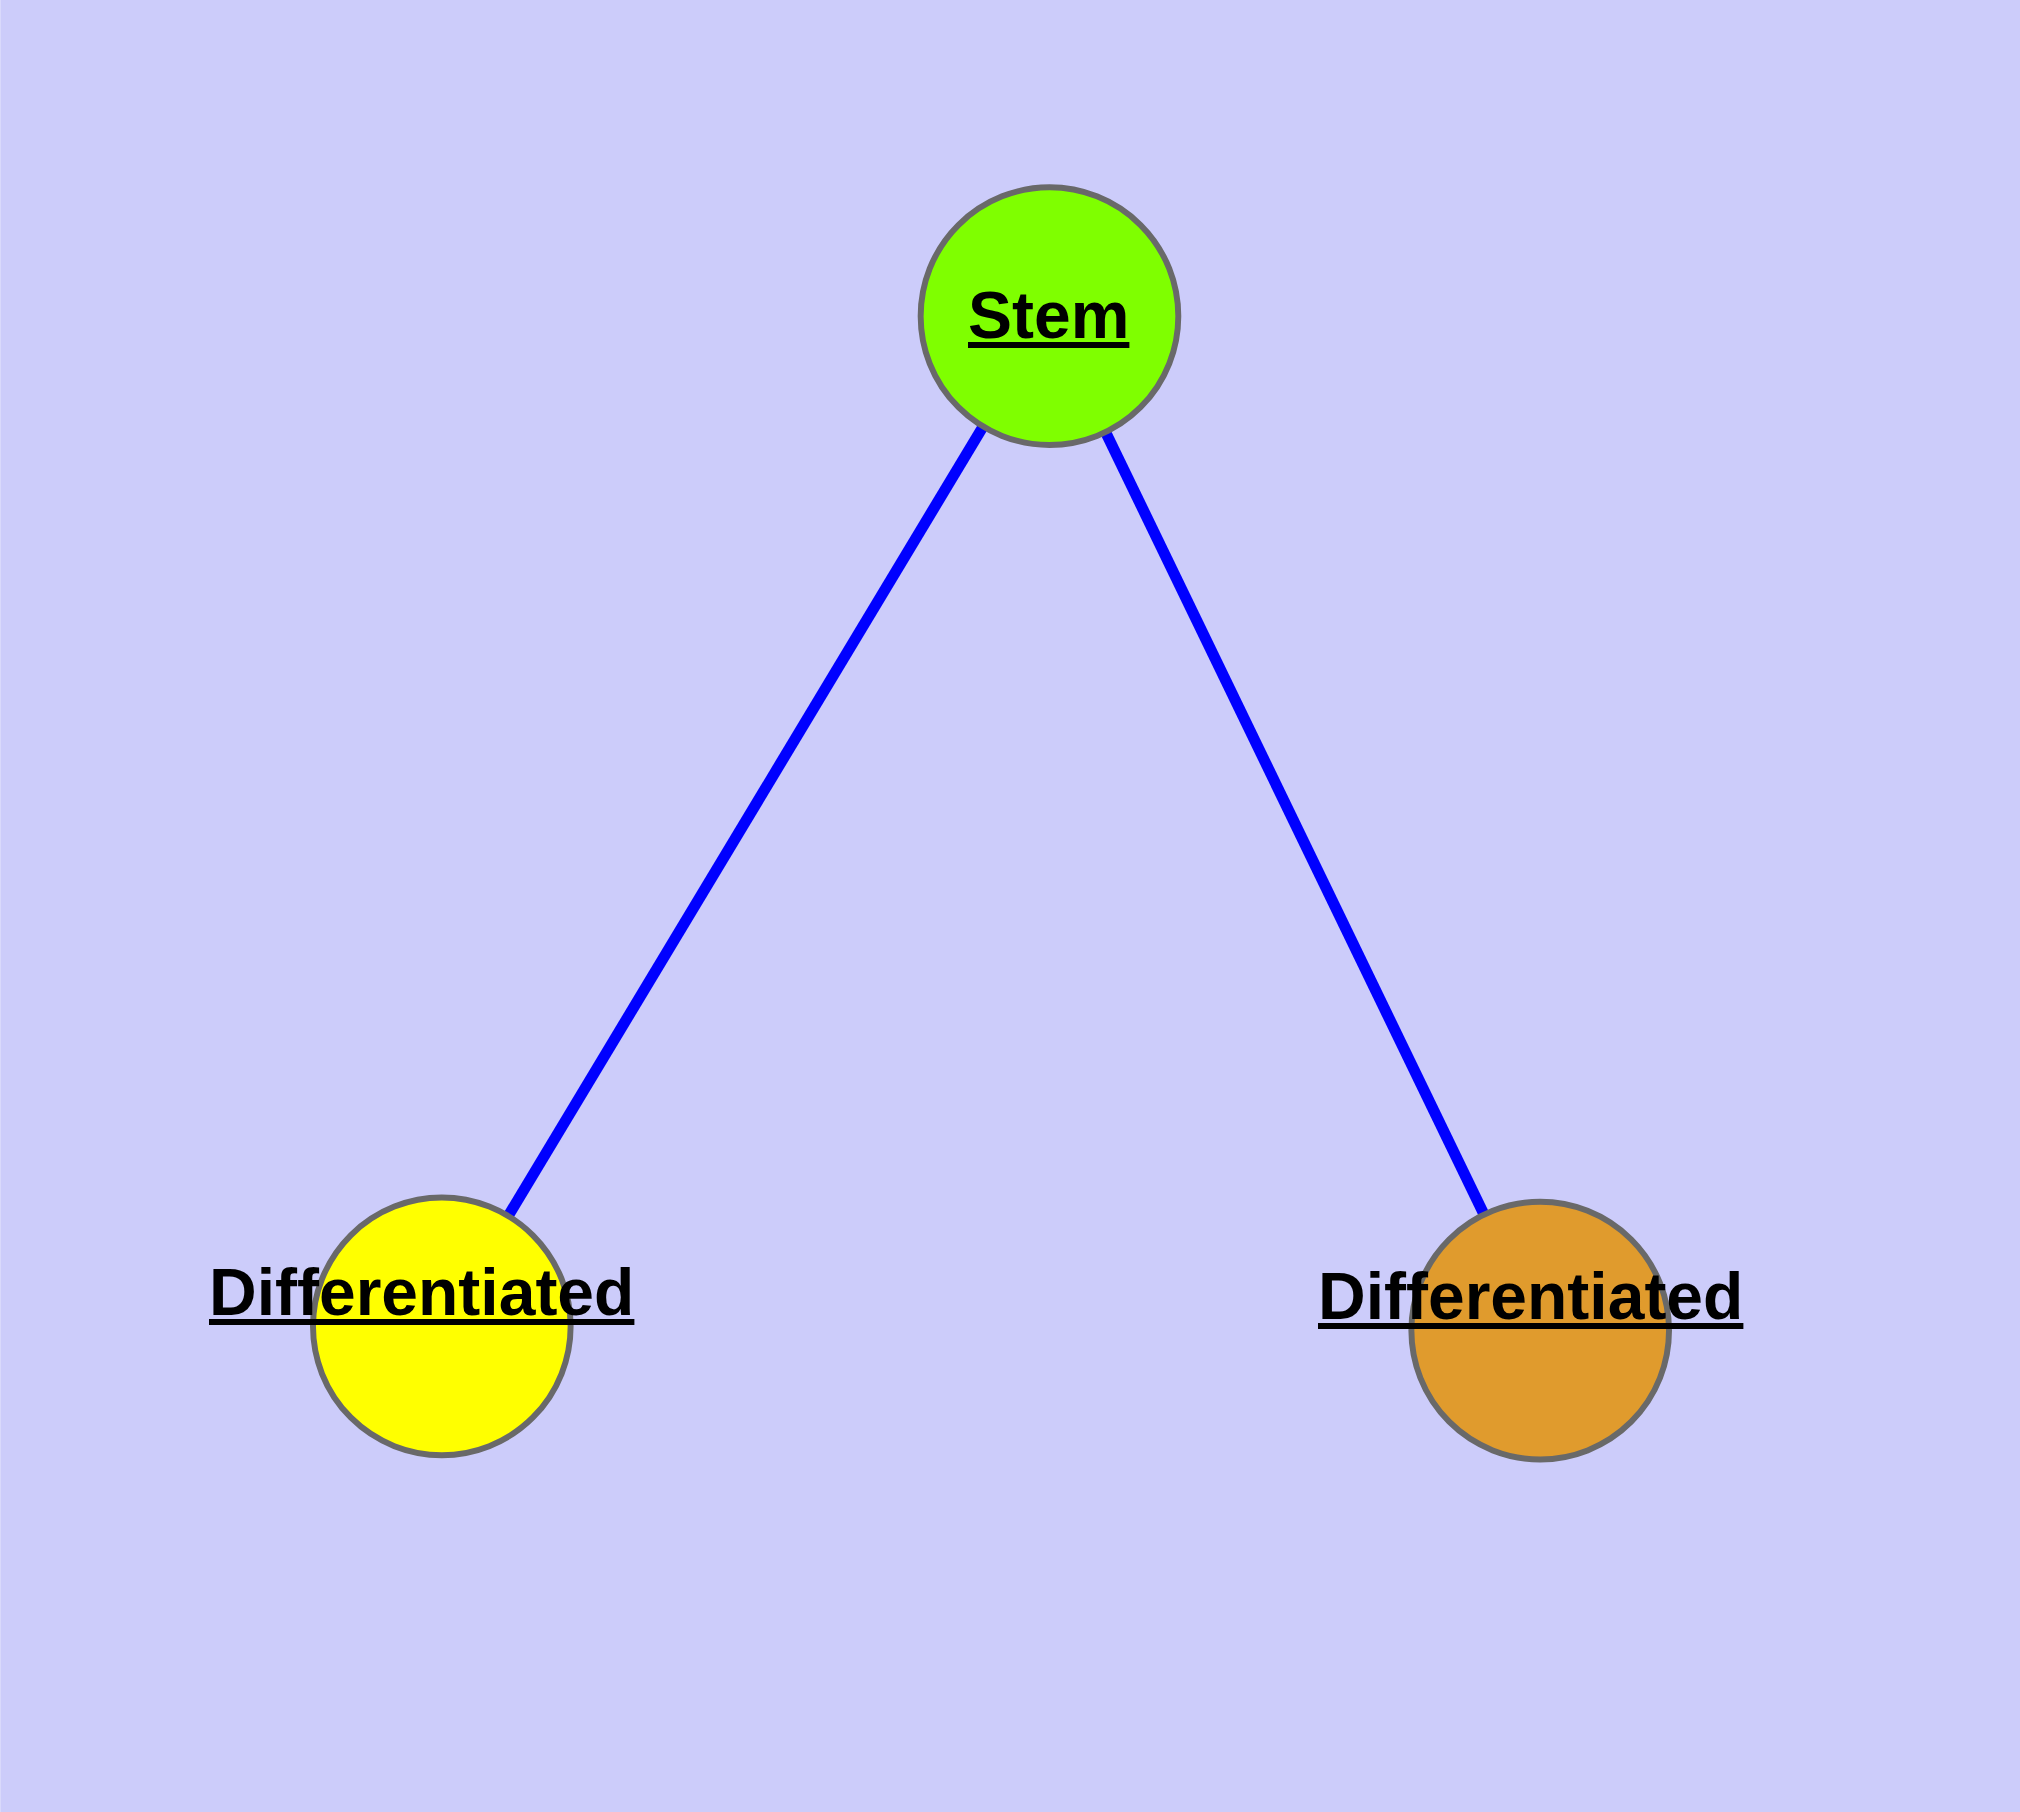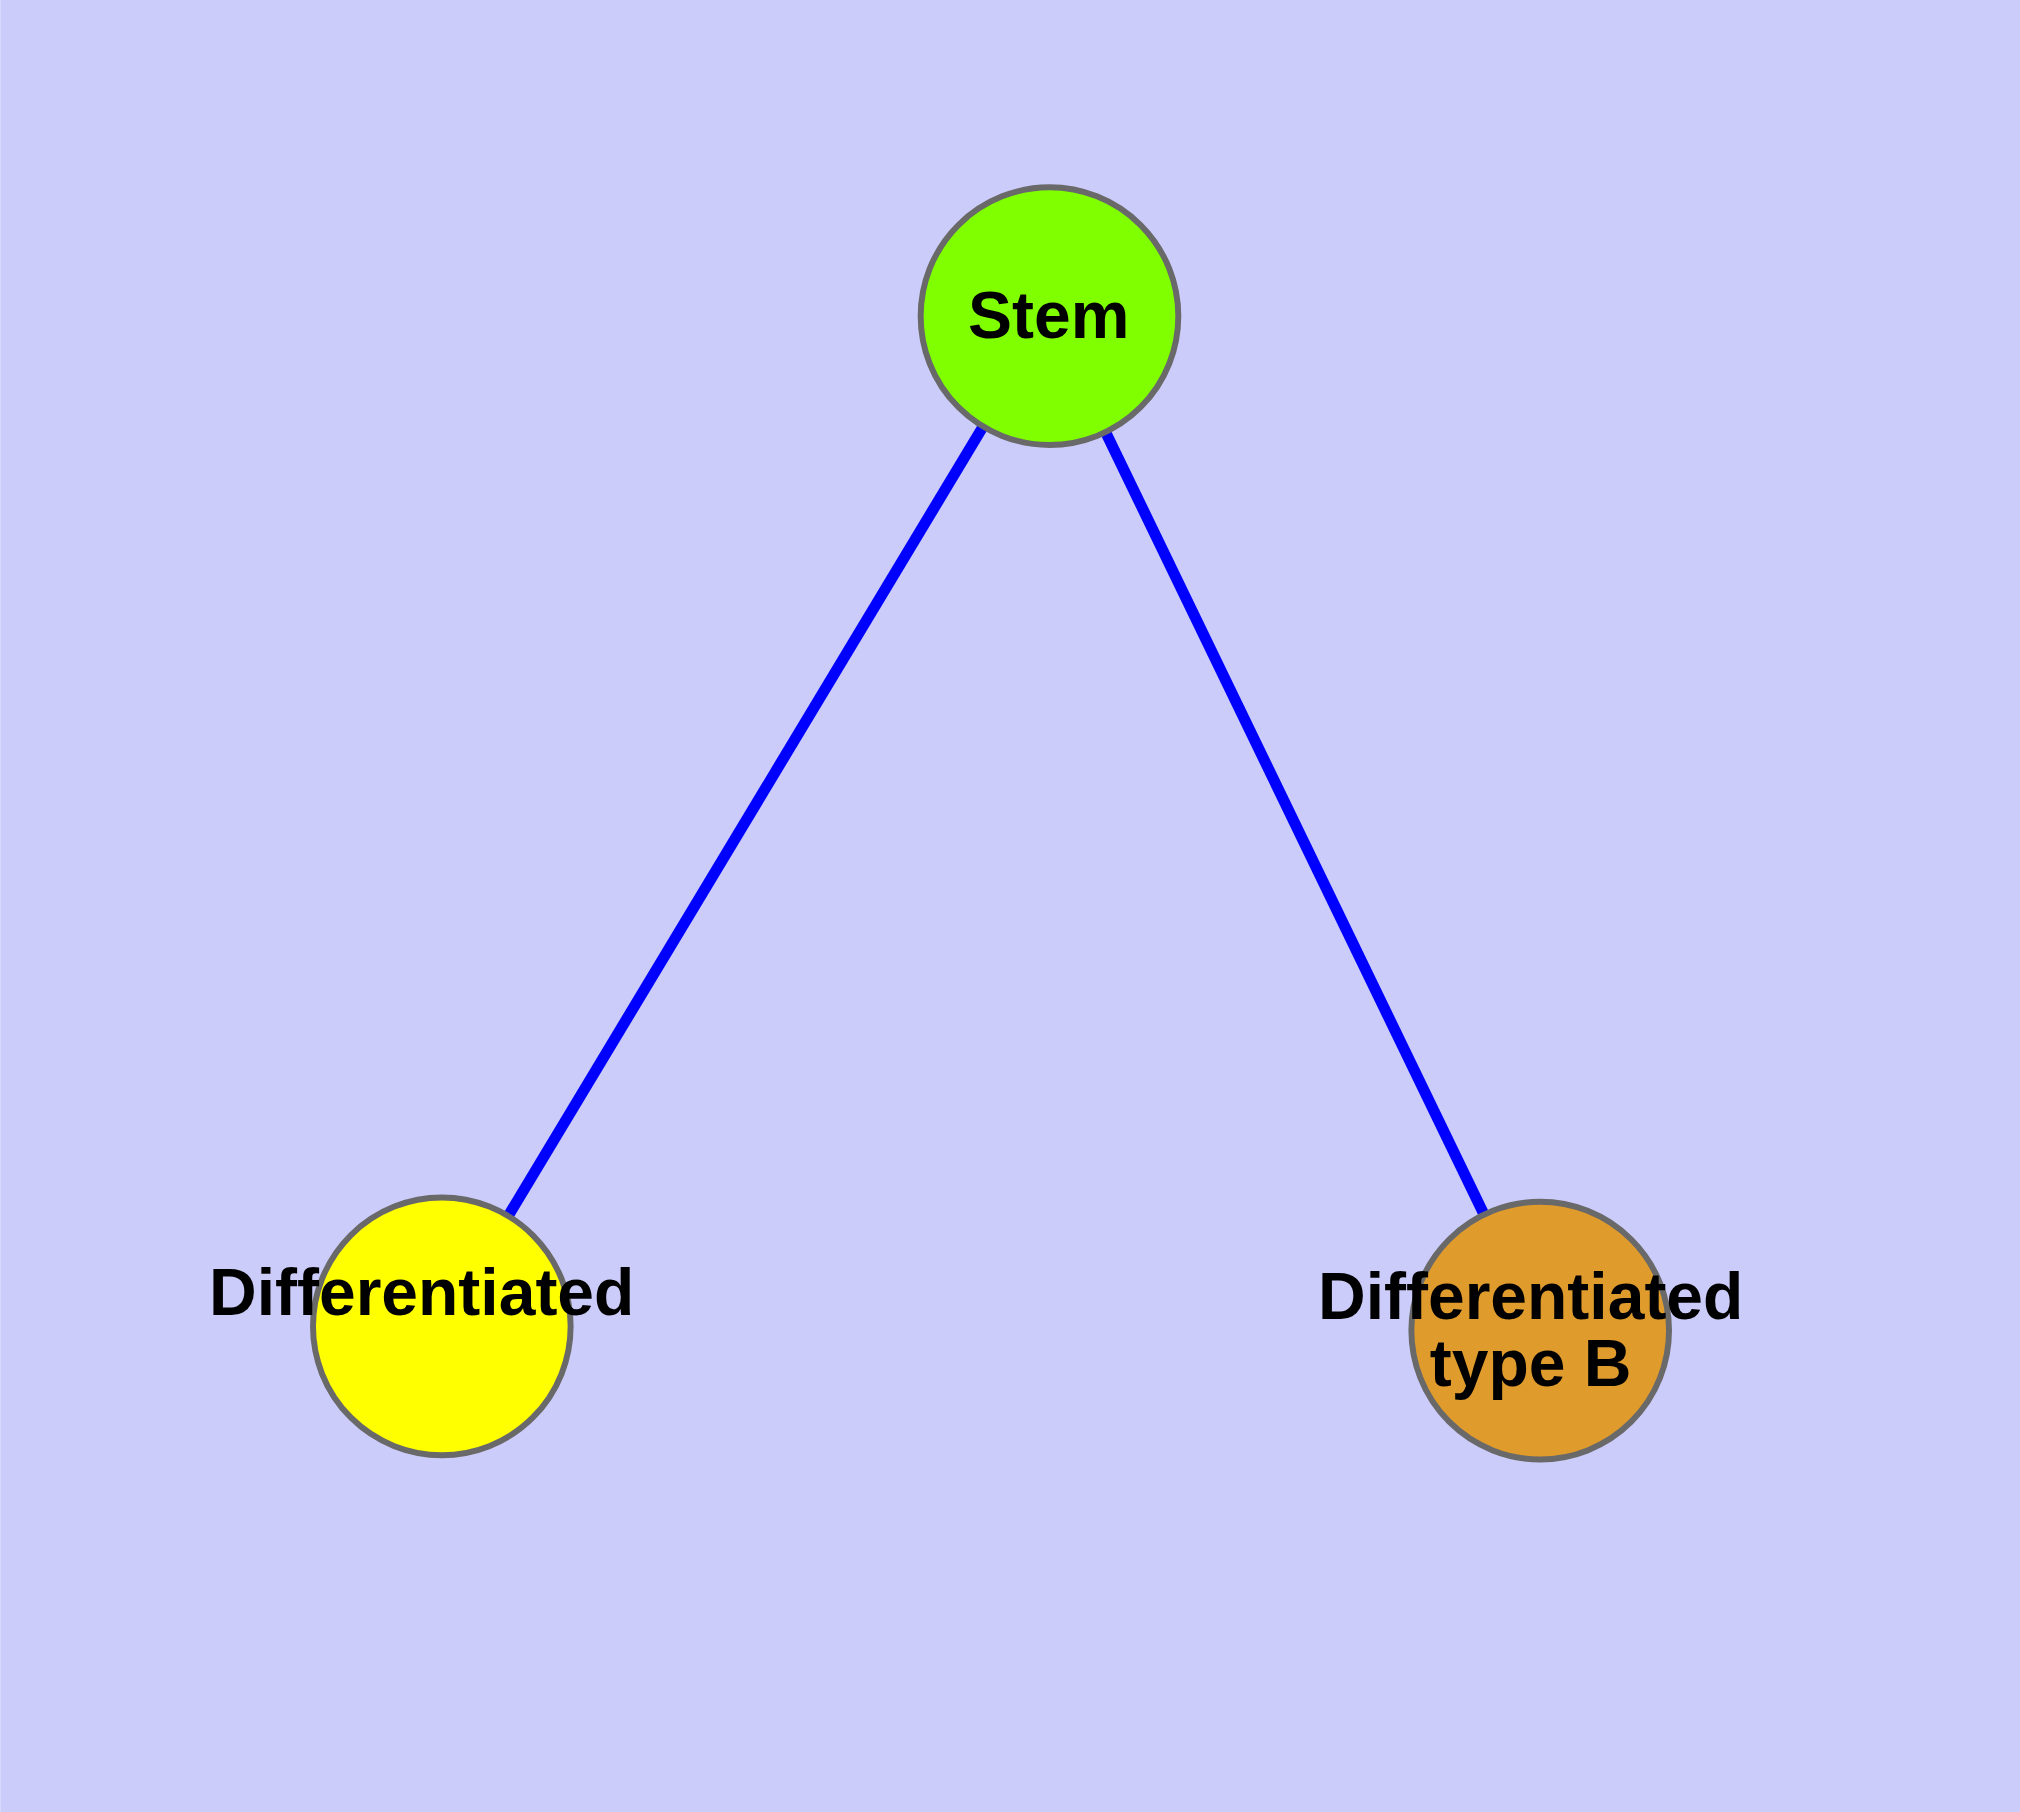--- a/index.html
+++ b/index.html
@@ -25,20 +25,21 @@
   }
   .node-label {
     position: absolute;
     text-align: center;
     font-weight: bold;
     color: #000000;
     line-height: 1.02;
     white-space: nowrap;
     pointer-events: none;
     font-family: "Liberation Sans", "DejaVu Sans", sans-serif;
+    text-decoration: underline;
   }
 </style>
 </head>
 <body>
 
 <div id="canvas" style="width: 2021px; height: 1812px;">
 
   <svg id="graph-svg" viewBox="0 0 2384 2138" xmlns="http://www.w3.org/2000/svg" style="width: 2021px; height: 1812px;">
     <rect id="bg-rect" x="0" y="0" width="2384" height="2138" fill="#ccccfa"></rect>
     <g id="edge-layer">
@@ -54,18 +55,17 @@
 
   <div id="label-layer">
       <div class="node-label" style="font-size: 66px; left: 968px; top: 282px;">
         <div>Stem</div>
       </div>
       <div class="node-label" style="font-size: 66px; left: 209px; top: 1259px;">
         <div>Differentiated</div>
       </div>
       <div class="node-label" style="font-size: 66px; left: 1318px; top: 1263px;">
         <div>Differentiated</div>
-        <div>type B</div>
       </div>
     </div>
 
 </div>
 
 
 </body></html>

